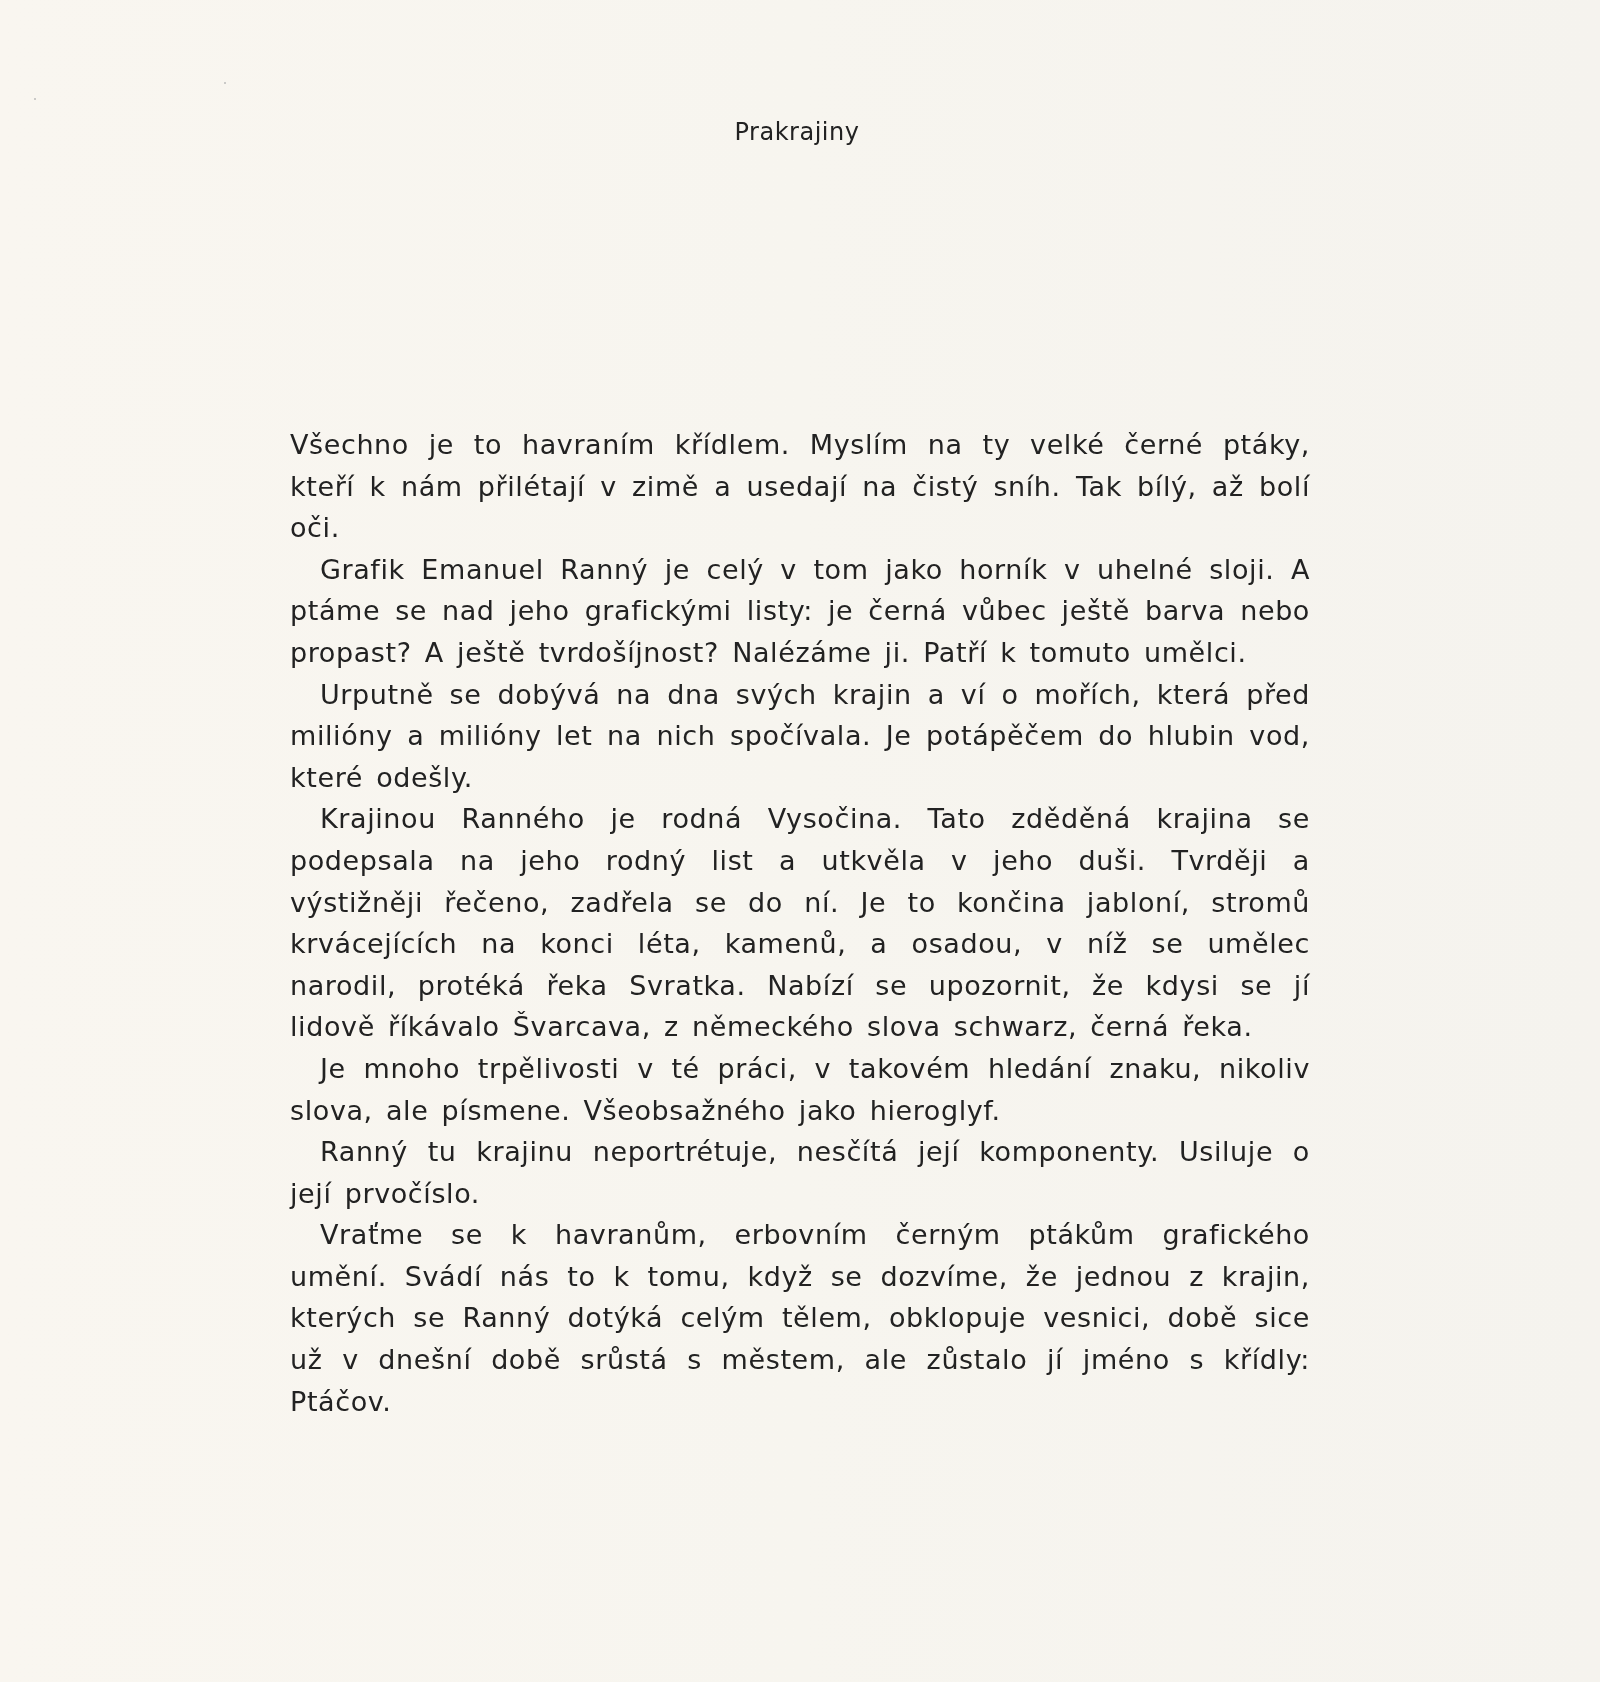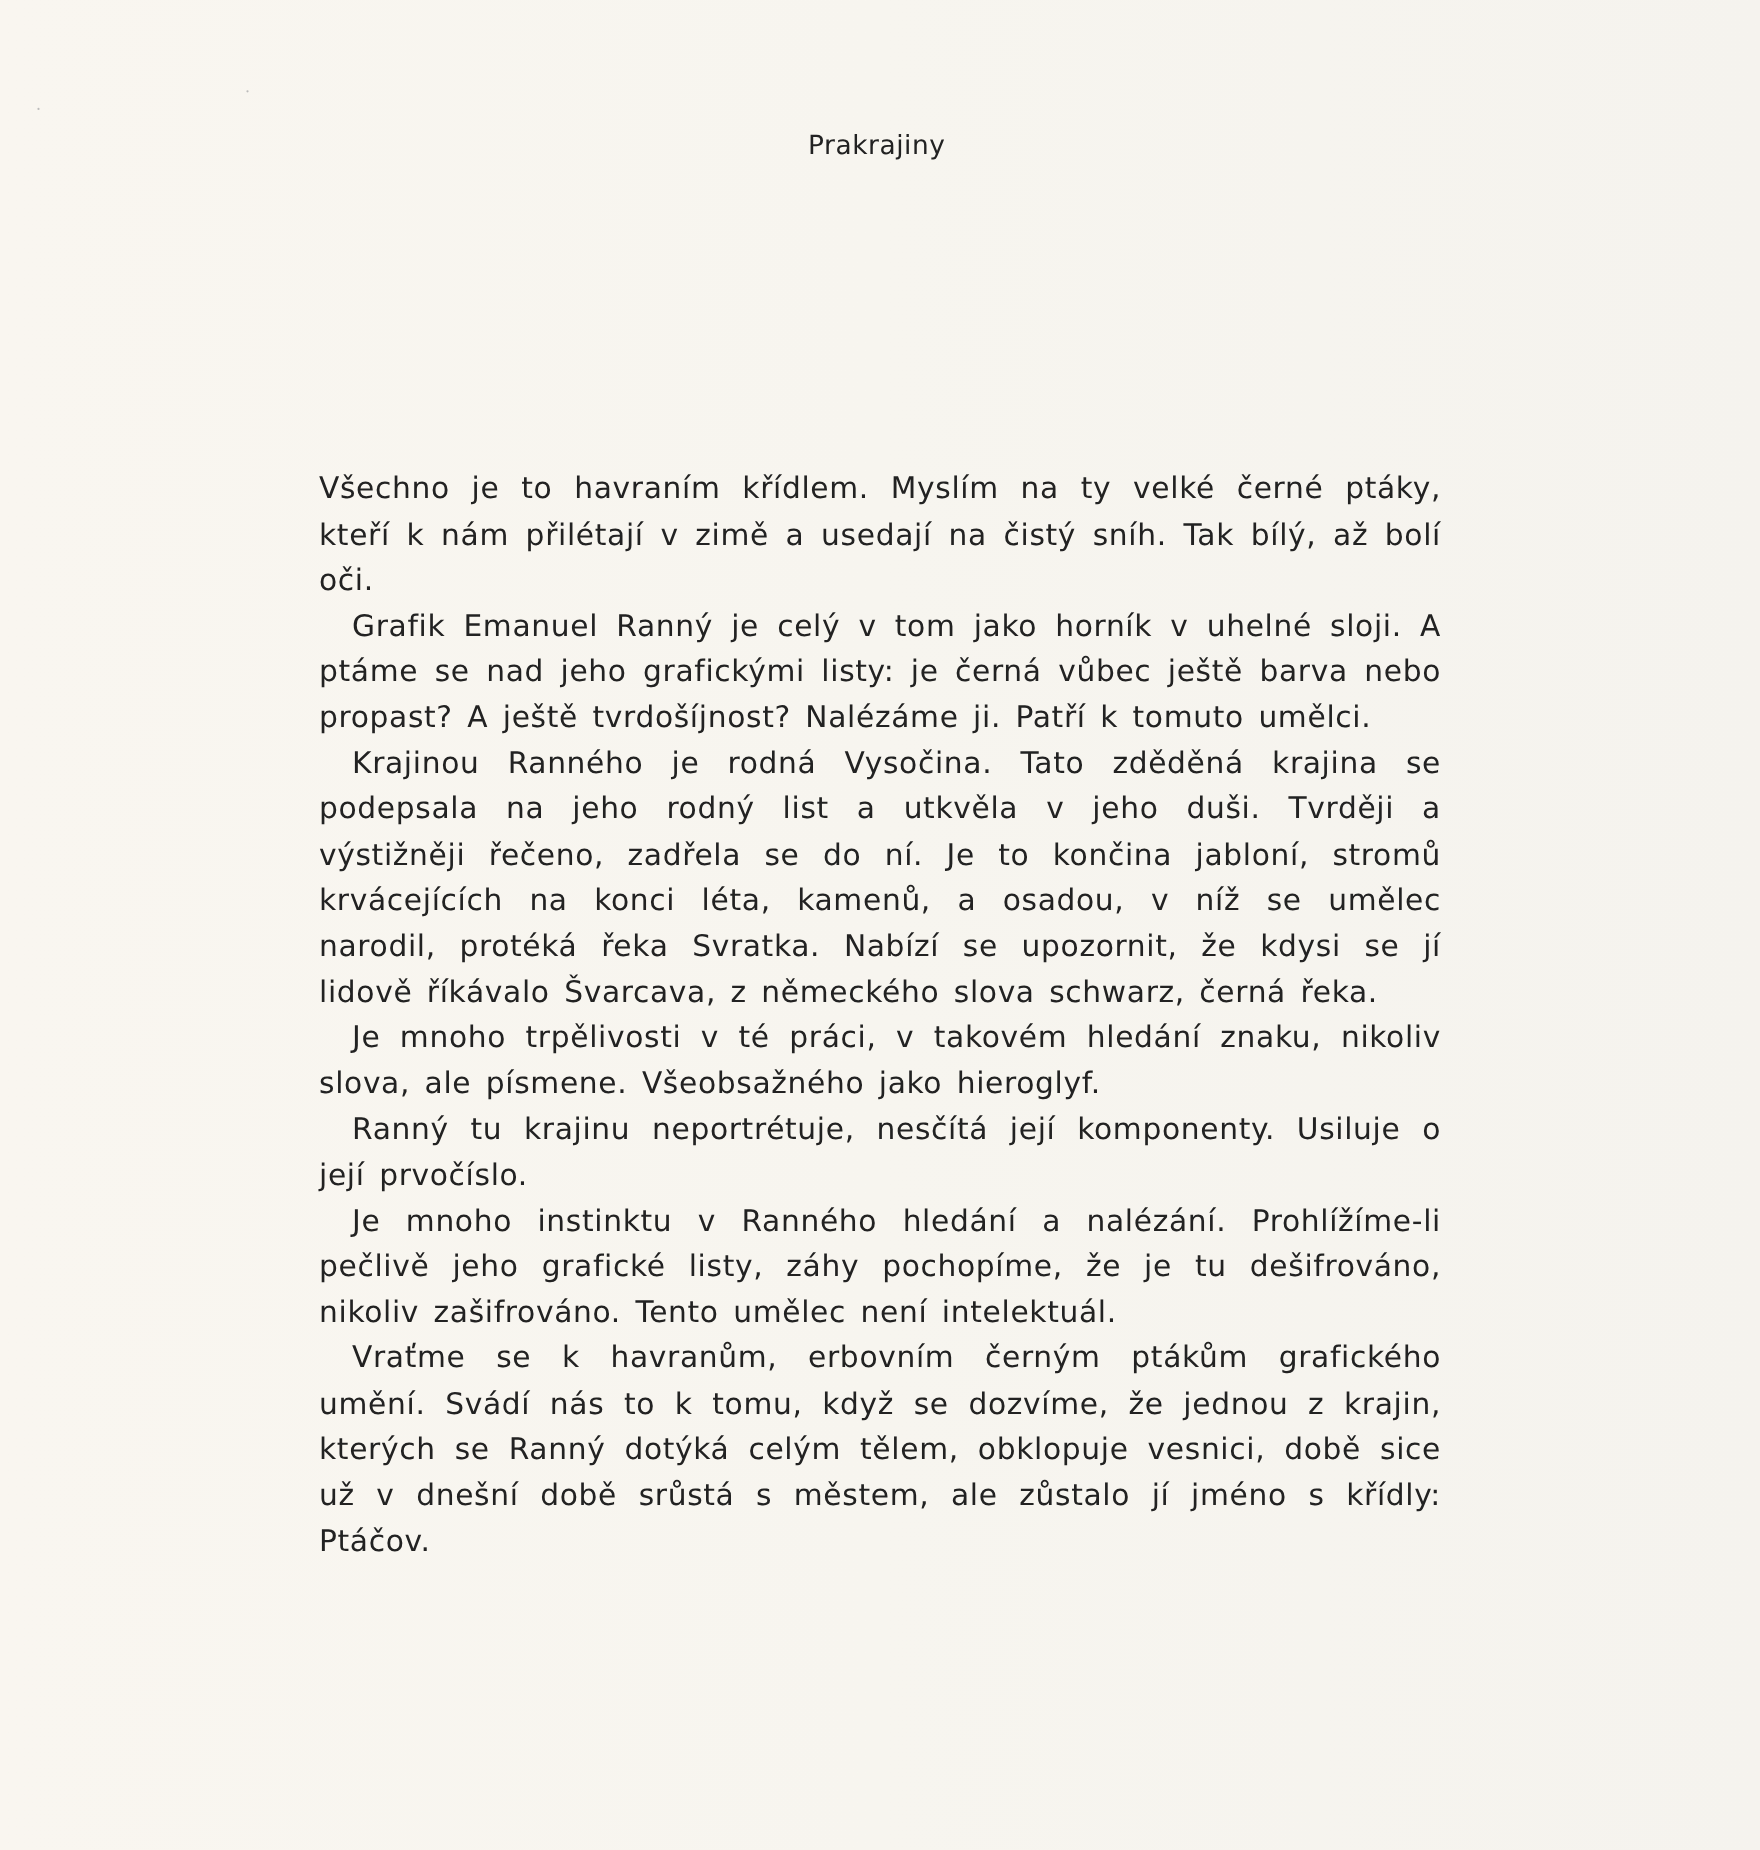--- a/index.html
+++ b/index.html
@@ -37,19 +37,19 @@
   <span class="speck" style="left:224px;top:82px"></span>
   <span class="speck" style="left:34px;top:98px"></span>
 
   <h1 class="title" style="margin:0;font-weight:normal;">
     <span>Prakrajiny</span>
   </h1>
 
   <div class="body-text">
     <p class="first">Všechno je to havraním křídlem. Myslím na ty velké černé ptáky, kteří k nám přilétají v zimě a usedají na čistý sníh. Tak bílý, až bolí oči.</p>
     <p>Grafik Emanuel Ranný je celý v tom jako horník v uhelné sloji. A ptáme se nad jeho grafickými listy: je černá vůbec ještě barva nebo propast? A ještě tvrdošíjnost? Nalézáme ji. Patří k tomuto umělci.</p>
+    <p>Urputně se dobývá na dna svých krajin a ví o mořích, která před milióny a milióny let na nich spočívala. Je potápěčem do hlubin vod, které odešly.</p>
     <p>Krajinou Ranného je rodná Vysočina. Tato zděděná krajina se podepsala na jeho rodný list a utkvěla v jeho duši. Tvrději a výstižněji řečeno, zadřela se do ní. Je to končina jabloní, stromů krvácejících na konci léta, kamenů, a osadou, v níž se umělec narodil, protéká řeka Svratka. Nabízí se upozornit, že kdysi se jí lidově říkávalo Švarcava, z německého slova schwarz, černá řeka.</p>
     <p>Je mnoho trpělivosti v té práci, v takovém hledání znaku, nikoliv slova, ale písmene. Všeobsažného jako hieroglyf.</p>
     <p>Ranný tu krajinu neportrétuje, nesčítá její komponenty. Usiluje o její prvočíslo.</p>
-    <p>Je mnoho instinktu v Ranného hledání a nalézání. Prohlížíme-li pečlivě jeho grafické listy, záhy pochopíme, že je tu dešifrováno, nikoliv zašifrováno. Tento umělec není intelektuál.</p>
     <p>Vraťme se k havranům, erbovním černým ptákům grafického umění. Svádí nás to k tomu, když se dozvíme, že jednou z krajin, kterých se Ranný dotýká celým tělem, obklopuje vesnici, době sice už v dnešní době srůstá s městem, ale zůstalo jí jméno s křídly: Ptáčov.</p>
   </div>
 </div>
 
 </body></html>

